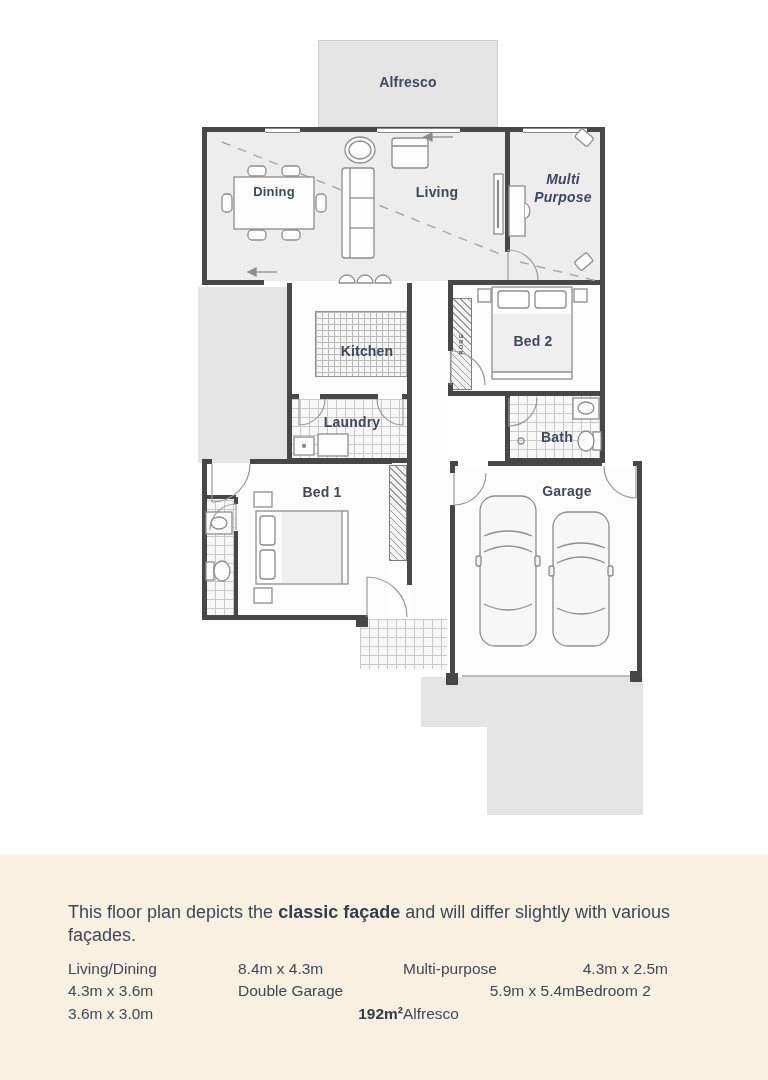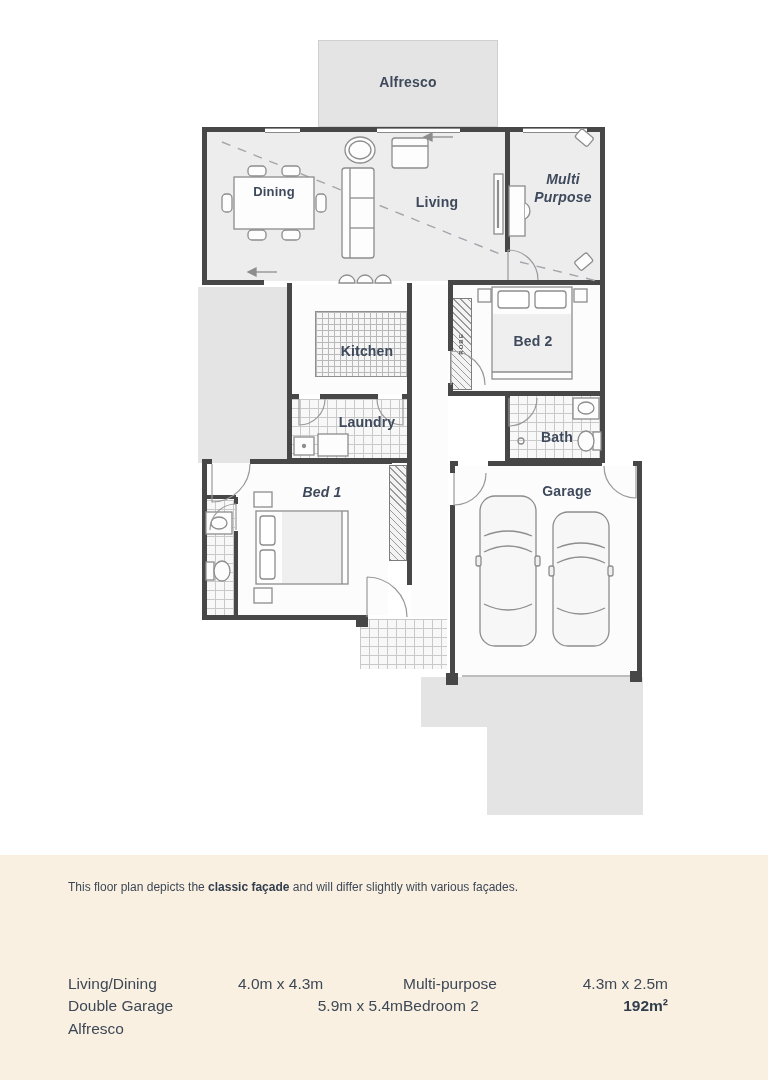--- a/index.html
+++ b/index.html
@@ -54,26 +54,26 @@
   }
 
   svg.overlay{position:absolute;left:0;top:0;pointer-events:none;}
 
   
   #footer{
     position:absolute;left:0;top:855px;width:768px;height:225px;
     background:#faf0e2;color:#3d4856;
   }
   #footer .note{
-    position:absolute;left:68px;top:25px;width:650px;
-    font-size:12px;line-height:1.3;
+    position:absolute;left:68px;top:46px;width:650px;
+    font-size:18px;line-height:1.3;
   }
   #footer .note b{color:#323e4d;}
   #dims{
-    position:absolute;left:68px;top:118px;
+    position:absolute;left:68px;top:103px;
     display:grid;grid-template-columns:170px 165px 172px 93px;
     font-size:15.5px;line-height:22.4px;
   }
   #dims .val-r{text-align:right;}
   #dims .bold{font-weight:700;color:#323e4d;}
 </style>
 </head>
 <body>
 
 <div id="plan">
@@ -273,45 +273,47 @@
       <path d="M537 398 A28 28 0 0 1 509 426 L509 398"></path>
       <path d="M508 250 A30 30 0 0 1 538 280 M508 280 L508 250"></path>
       <path d="M367 577 A40 40 0 0 1 407 617 M367 617 L367 577"></path>
       <path d="M486 473 A32 32 0 0 1 454 505 L454 473"></path>
       <path d="M604 466 A32 32 0 0 0 636 498 L636 466"></path>
     </g>
   </svg>
 
   <div class="lbl" style="left:408px;top:82px;">Alfresco</div>
   <div class="lbl small" style="left:274px;top:191px;text-align:center;">Dining</div>
-  <div class="lbl" style="left:437px;top:202px;">Living</div>
+  <div class="lbl" style="left:437px;top:192px;">Living</div>
   <div class="lbl wrap" style="left:563px;top:188px;font-style:italic;">Multi Purpose</div>
   <div class="lbl" style="left:367px;top:351px;">Kitchen</div>
   <div class="lbl" style="left:533px;top:341px;">Bed 2</div>
-  <div class="lbl" style="left:352px;top:422px;padding-left:30px;">Laundry</div>
+  <div class="lbl" style="left:352px;top:422px;">Laundry</div>
   <div class="lbl" style="left:557px;top:437px;">Bath</div>
-  <div class="lbl" style="left:322px;top:492px;font-style:italic;">Bed 1</div>
+  <div class="lbl" style="left:322px;top:492px;">Bed 1</div>
   <div class="lbl" style="left:567px;top:491px;">Garage</div>
   <div class="lbl robe" style="left:461px;top:344px;">ROBE</div>
 </div>
 
 <div id="footer">
   <div class="note">
     <span>This floor plan depicts the </span><b>classic façade</b><span> and will differ slightly with various façades.</span>
   </div>
 
   <div id="dims">
     <div>Living/Dining</div>
-    <div>4.0m x 4.3m</div>
+    <div>8.4m x 4.3m</div>
     <div>Multi-purpose</div>
     <div class="val-r">4.3m x 2.5m</div>
 
+    <div>4.3m x 3.6m</div>
     <div>Double Garage</div>
     <div class="val-r">5.9m x 5.4m</div>
 
     <div>Bedroom 2</div>
+    <div>3.6m x 3.0m</div>
     <div class="val-r bold">192m²</div>
 
     <div>Alfresco</div>
     <div></div>
     <div></div>
   </div>
 </div>
 
 </body></html>

